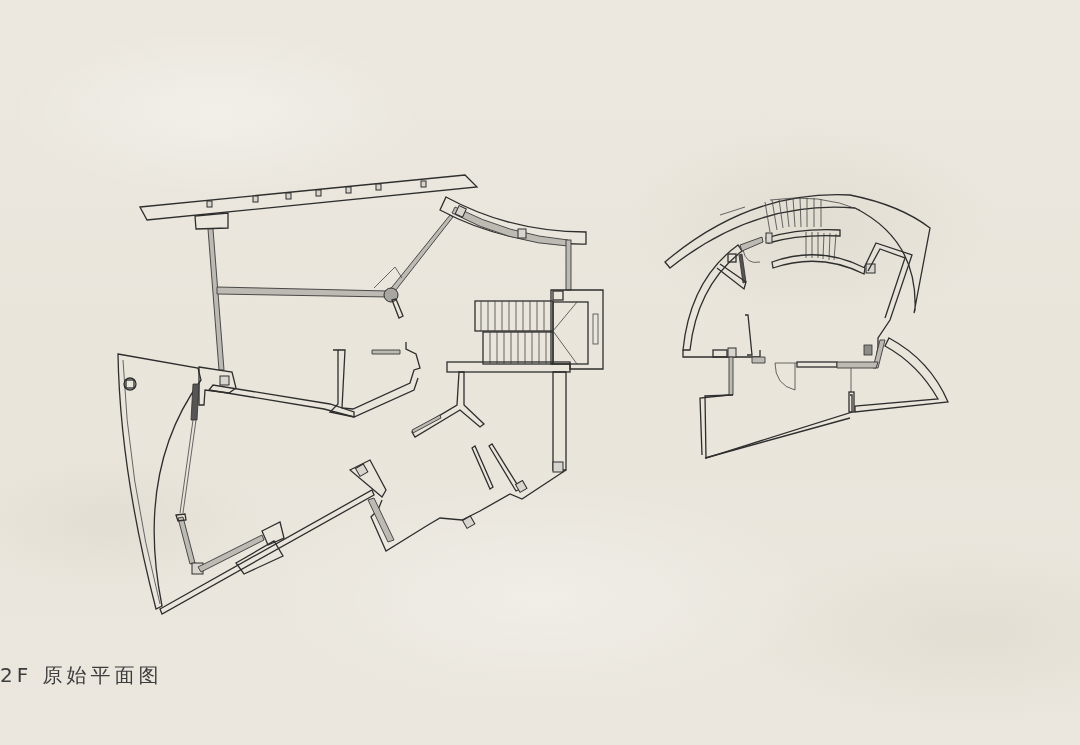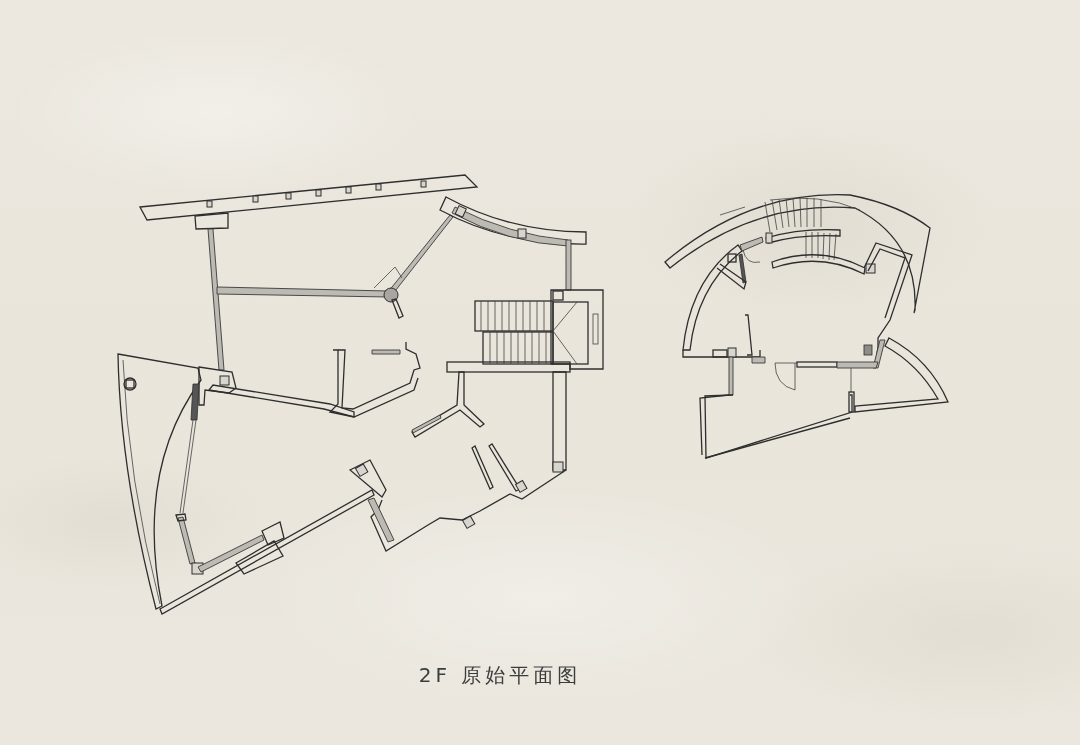--- a/index.html
+++ b/index.html
@@ -20,21 +20,20 @@
         linear-gradient(180deg, #ece8df 0%, #e9e5db 50%, #ebe7de 100%);
     }
     svg.plan { position: absolute; left: 0; top: 0; }
     .wall { fill: none; stroke: #2e2e2e; stroke-width: 1.3; stroke-linejoin: miter; }
     .thin { fill: none; stroke: #444; stroke-width: 0.8; }
     .hatch { fill: #bdbab3; stroke: #3a3a3a; stroke-width: 0.9; }
     .dark { fill: #555; stroke: #2e2e2e; stroke-width: 0.8; }
     .col { fill: #d8d5ce; stroke: #2e2e2e; stroke-width: 1; }
     .caption {
       position: absolute; left: 0; width: 1000px; top: 662px;
-      text-align: center;
       font-size: 20px; letter-spacing: 4px; color: #3c3c3c;
     }
   </style>
 </head>
 <body>
 
 <div class="paper"></div>
 
 <svg class="plan" width="1080" height="745" viewBox="0 0 1080 745">
 

